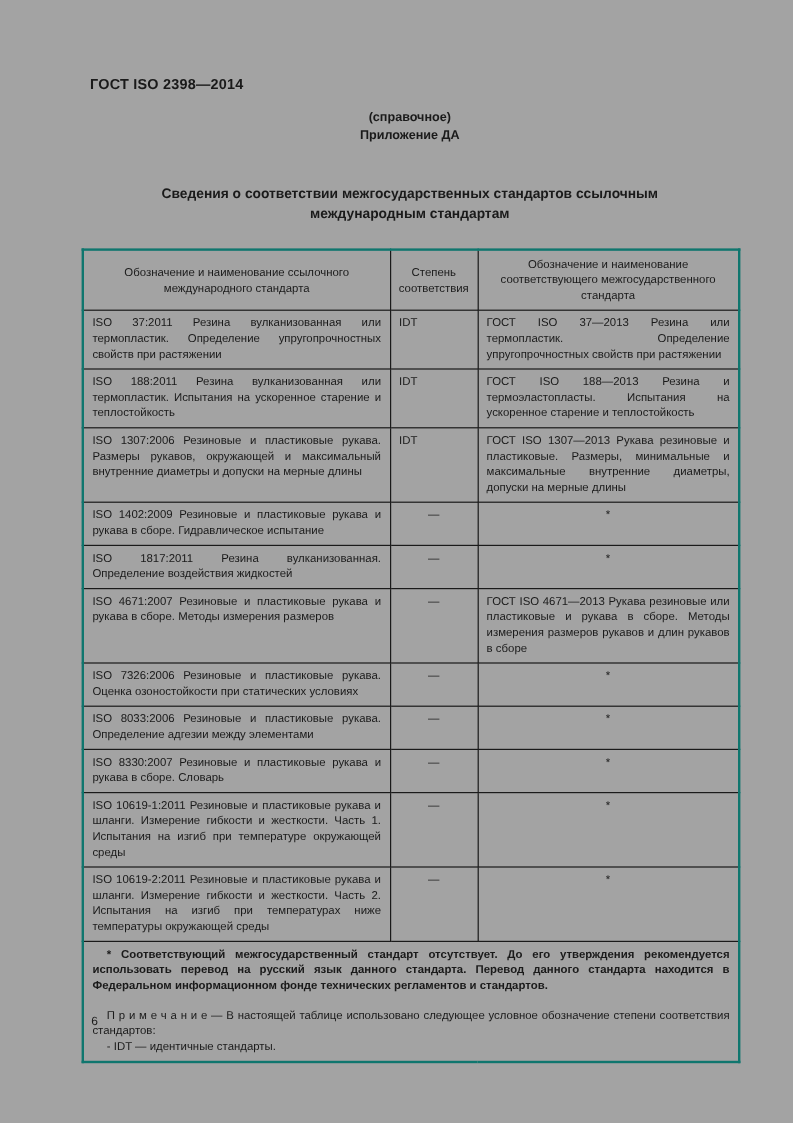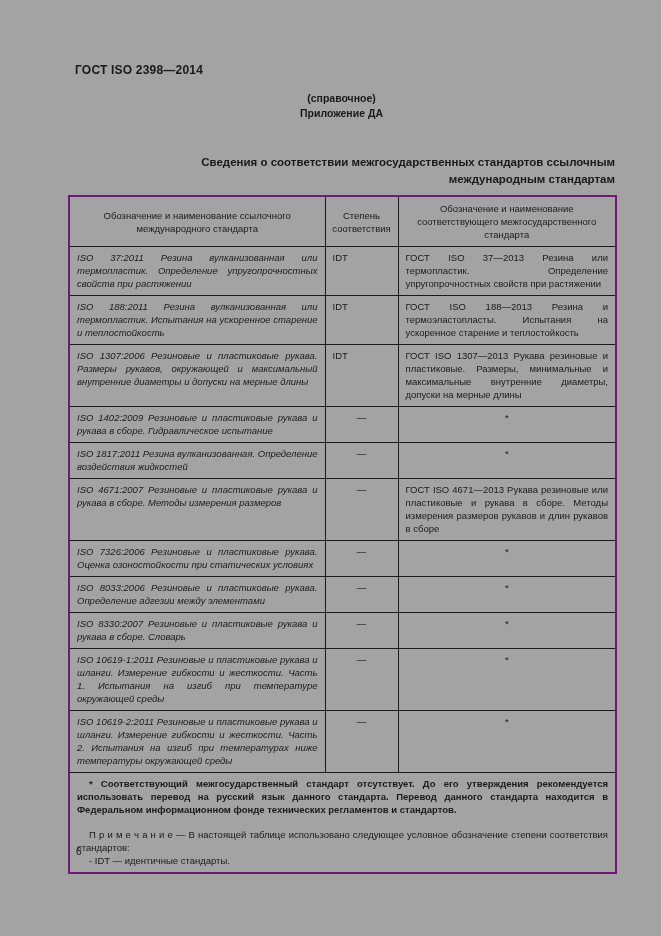--- a/index.html
+++ b/index.html
@@ -21,53 +21,53 @@
     padding-left: 7px;
   }
   .appendix {
     margin-top: 14px;
     text-align: center;
     font-size: 10.5px; font-weight: bold;
     line-height: 15px;
   }
   .section-title {
     margin-top: 33px;
-    text-align: right;
+    text-align: center;
     font-size: 11.5px; font-weight: bold;
     line-height: 17px;
   }
   .table-label {
     margin-top: 23px;
     font-size: 9.5px;
     padding-left: 2px;
   }
   table.std-table {
-    margin-top: 7px;
+    margin-top: 19px;
     width: 547px;
     border-collapse: collapse;
-    border: 2px solid #701a75;
+    border: 2px solid #0f766e;
     table-layout: fixed;
   }
   table.std-table th, table.std-table td {
     border: 1px solid #1a1a1a;
     font-size: 9.5px;
     line-height: 13px;
     vertical-align: top;
   }
   table.std-table th {
     font-weight: normal;
     text-align: center;
     vertical-align: middle;
     padding: 5px 6px;
   }
   table.std-table td { padding: 4px 7px 5px; }
   col.w1 { width: 256px; }
   col.w2 { width: 73px; }
   col.w3 { width: 218px; }
-  td.c1 { text-align: justify; font-style: italic; }
+  td.c1 { text-align: justify; }
   td.c2 { text-align: left; }
   td.c3 { text-align: justify; }
   td.sym { text-align: center; }
   td.footcell { padding: 5px 8px 7px; }
   .footnote {
     text-align: justify;
     text-indent: 12px;
     font-size: 9.5px; line-height: 13px; font-weight: bold;
   }
   .note {

